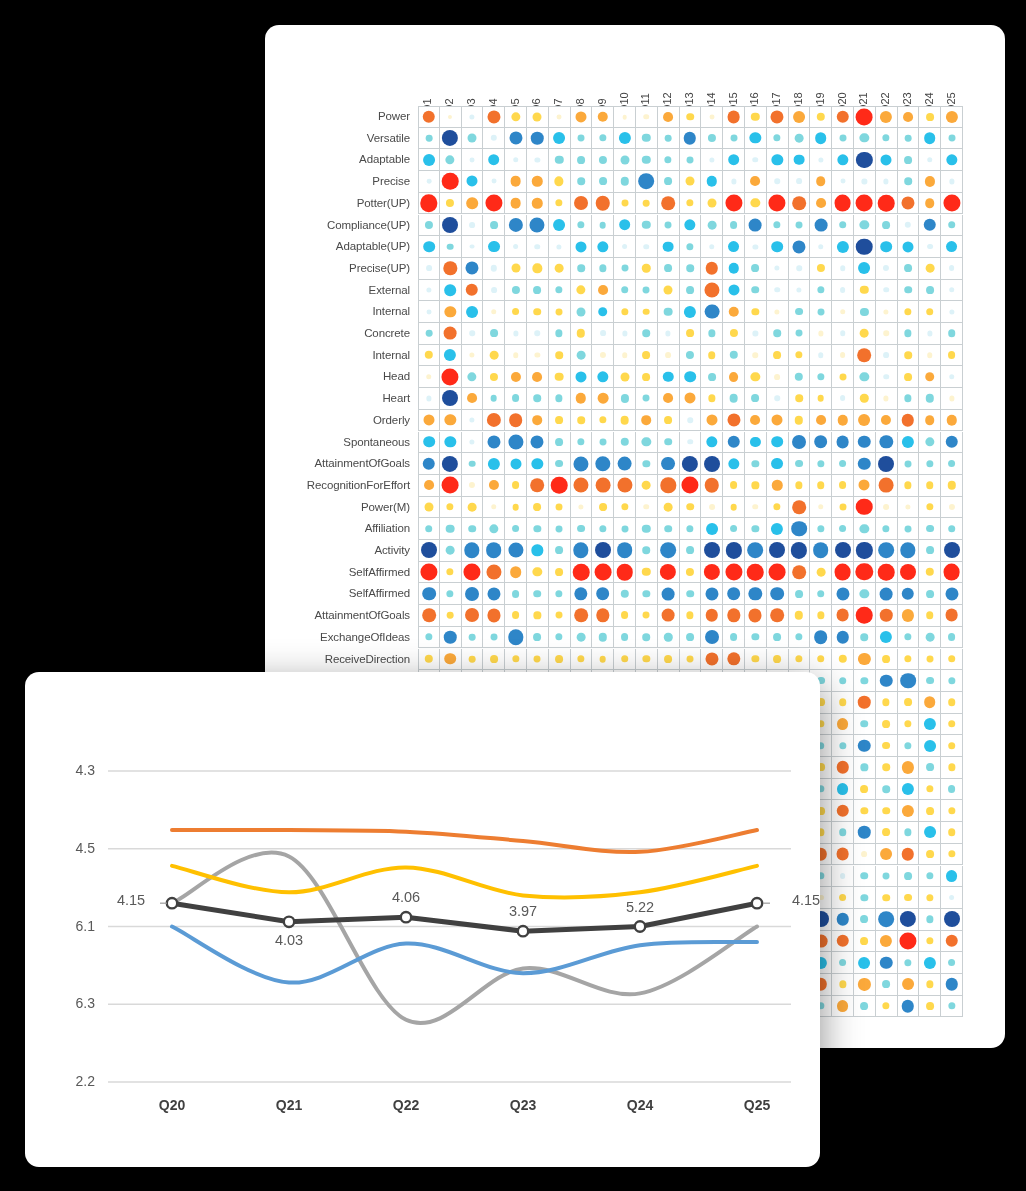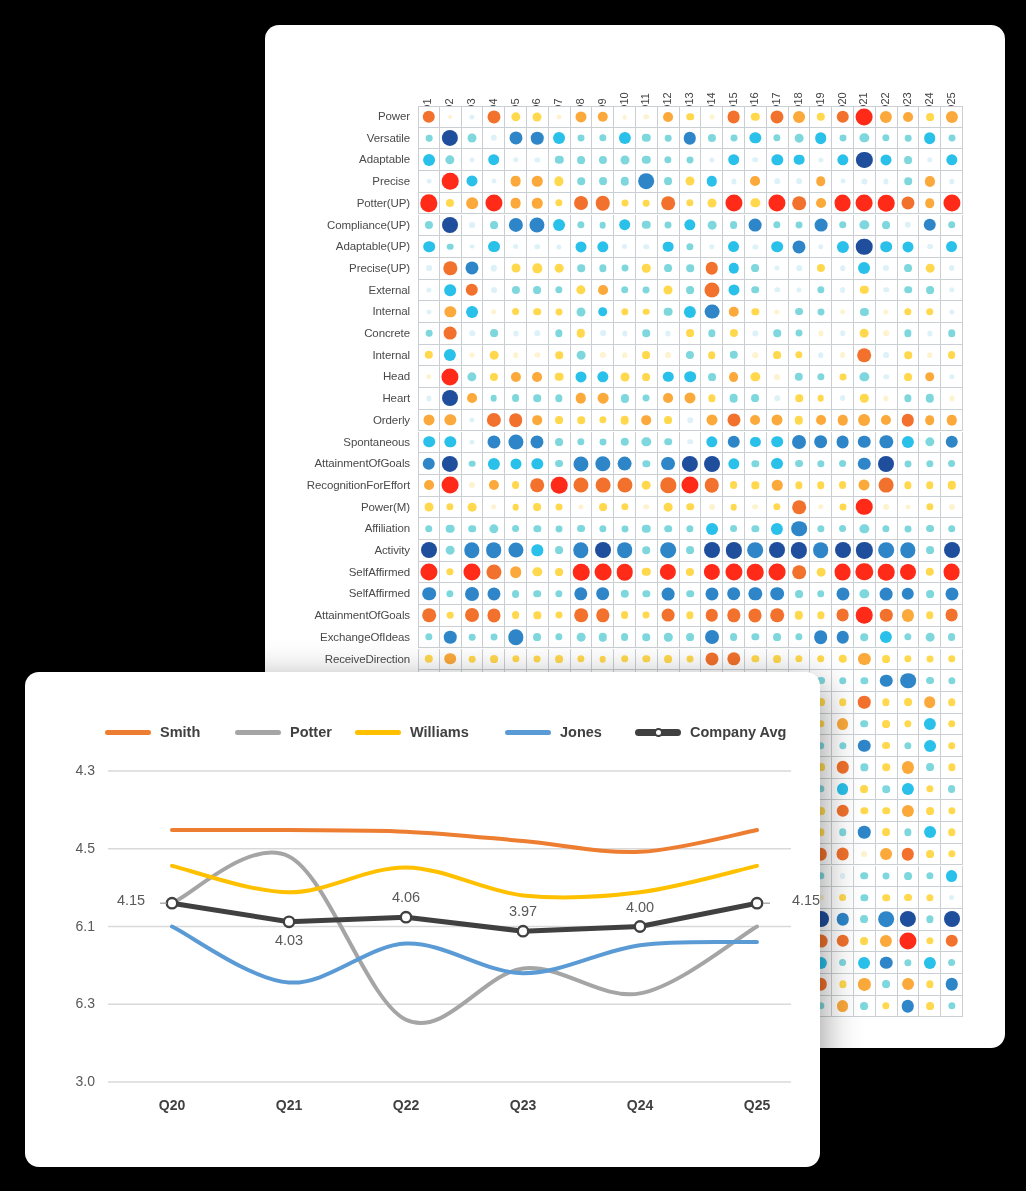--- a/index.html
+++ b/index.html
@@ -3254,42 +3254,20 @@
         </div>
         <div class="gcell" style="left: 523.2px; top: 889.7px; width: 21.8px; height: 21.7px;">
           <div class="dot" style="width: 7.27px; height: 7.27px; background: rgb(127, 215, 222);"></div>
         </div>
       </div>
     </div>
 </div>
 
 <div class="card" id="chart-card">
   <div id="chart-inner">
-    <div id="legend">
-        <div class="leg-item" style="left: 0px;">
-          <span class="leg-swatch" style="background: rgb(237, 125, 49);"></span>
-          <span class="leg-label">Smith</span>
-        </div>
-        <div class="leg-item" style="left: 130px;">
-          <span class="leg-swatch" style="background: rgb(165, 165, 165);"></span>
-          <span class="leg-label">Potter</span>
-        </div>
-        <div class="leg-item" style="left: 250px;">
-          <span class="leg-swatch" style="background: rgb(255, 192, 0);"></span>
-          <span class="leg-label">Williams</span>
-        </div>
-        <div class="leg-item" style="left: 400px;">
-          <span class="leg-swatch" style="background: rgb(91, 155, 213);"></span>
-          <span class="leg-label">Jones</span>
-        </div>
-        <div class="leg-item" style="left: 530px;">
-          <span class="leg-swatch avg" style="background: rgb(64, 64, 64);"></span>
-          <span class="leg-label">Company Avg</span>
-        </div>
-      </div>
     <svg id="plot" viewBox="0 0 795 495" preserveAspectRatio="none">
         <line x1="83" x2="766" y1="410" y2="410" stroke="#D9D9D9" stroke-width="1.4"></line>
         <line x1="83" x2="766" y1="332.25" y2="332.25" stroke="#D9D9D9" stroke-width="1.4"></line>
         <line x1="83" x2="766" y1="254.5" y2="254.5" stroke="#D9D9D9" stroke-width="1.4"></line>
         <line x1="83" x2="766" y1="176.75" y2="176.75" stroke="#D9D9D9" stroke-width="1.4"></line>
         <line x1="83" x2="766" y1="99" y2="99" stroke="#D9D9D9" stroke-width="1.4"></line>
         <path d="M147,158.08999999999997 C166.5,158.08999999999997 225,157.83083333333332 264,158.08999999999997 C303,158.34916666666663 342,157.8308333333333 381,159.64499999999995 C420,161.45916666666662 459,165.60583333333335 498,168.97500000000002 C537,172.3441666666667 576,181.6741666666666 615,179.85999999999993 C654,178.04583333333326 712.5,161.7183333333333 732,158.08999999999997" fill="none" stroke="#ED7D31" stroke-width="4" stroke-linecap="round" stroke-linejoin="round"></path>
         <path d="M147,231.17499999999995 C166.5,223.39999999999995 225,165.08749999999998 264,184.52499999999998 C303,203.96249999999998 342,329.14 381,347.8 C420,366.46000000000004 459,300.8908333333334 498,296.485 C537,292.07916666666665 576,328.3625 615,321.365 C654,314.3675 712.5,265.64416666666665 732,254.5" fill="none" stroke="#A5A5A5" stroke-width="4" stroke-linecap="round" stroke-linejoin="round"></path>
         <path d="M147,193.85500000000005 C166.5,198.26083333333338 225,220.0308333333334 264,220.29000000000005 C303,220.5491666666667 342,194.8916666666667 381,195.41000000000003 C420,195.92833333333334 459,219.2533333333333 498,223.39999999999998 C537,227.54666666666665 576,225.2141666666667 615,220.29000000000005 C654,215.3658333333334 712.5,198.26083333333338 732,193.85500000000005" fill="none" stroke="#FFC000" stroke-width="4" stroke-linecap="round" stroke-linejoin="round"></path>
         <path d="M147,254.5 C166.5,263.83 225,307.6291666666666 264,310.47999999999996 C303,313.3308333333333 342,273.16 381,271.605 C420,270.05 459,300.8908333333333 498,301.15 C537,301.40916666666664 576,278.34333333333336 615,273.16 C654,267.9766666666667 712.5,270.5683333333333 732,270.05" fill="none" stroke="#5B9BD5" stroke-width="4" stroke-linecap="round" stroke-linejoin="round"></path>
@@ -3297,32 +3275,32 @@
         <circle cx="147" cy="231.17499999999995" r="5.2" fill="#ffffff" stroke="#404040" stroke-width="2.4"></circle>
         <line y1="231.17499999999995" y2="231.17499999999995" x1="135" x2="142" stroke="#9a9a9a" stroke-width="1.2"></line>
         <circle cx="264" cy="249.83499999999995" r="5.2" fill="#ffffff" stroke="#404040" stroke-width="2.4"></circle>
         <circle cx="381" cy="245.17000000000007" r="5.2" fill="#ffffff" stroke="#404040" stroke-width="2.4"></circle>
         <circle cx="498" cy="259.16499999999996" r="5.2" fill="#ffffff" stroke="#404040" stroke-width="2.4"></circle>
         <circle cx="615" cy="254.5" r="5.2" fill="#ffffff" stroke="#404040" stroke-width="2.4"></circle>
         <circle cx="732" cy="231.17499999999995" r="5.2" fill="#ffffff" stroke="#404040" stroke-width="2.4"></circle>
         <line y1="231.17499999999995" y2="231.17499999999995" x1="738" x2="745" stroke="#9a9a9a" stroke-width="1.2"></line>
       </svg>
     <div id="chart-text">
-        <div class="ylab" style="left: 28px; top: 401px;">3.0</div>
+        <div class="ylab" style="left: 28px; top: 401px;">2.2</div>
         <div class="ylab" style="left: 28px; top: 323.25px;">6.3</div>
         <div class="ylab" style="left: 28px; top: 245.5px;">6.1</div>
         <div class="ylab" style="left: 28px; top: 167.75px;">4.5</div>
         <div class="ylab" style="left: 28px; top: 90px;">4.3</div>
         <div class="xlab" style="left: 107px; top: 425px;">Q20</div>
         <div class="xlab" style="left: 224px; top: 425px;">Q21</div>
         <div class="xlab" style="left: 341px; top: 425px;">Q22</div>
         <div class="xlab" style="left: 458px; top: 425px;">Q23</div>
         <div class="xlab" style="left: 575px; top: 425px;">Q24</div>
         <div class="xlab" style="left: 692px; top: 425px;">Q25</div>
         <div class="dlab" style="left: 71px; top: 220.175px;">4.15</div>
         <div class="dlab" style="left: 229px; top: 259.835px;">4.03</div>
         <div class="dlab" style="left: 346px; top: 217.17px;">4.06</div>
         <div class="dlab" style="left: 463px; top: 231.165px;">3.97</div>
-        <div class="dlab" style="left: 580px; top: 226.5px;">4.00</div>
+        <div class="dlab" style="left: 580px; top: 226.5px;">5.22</div>
         <div class="dlab" style="left: 746px; top: 220.175px;">4.15</div>
       </div>
   </div>
 </div>
 
 </body></html>

